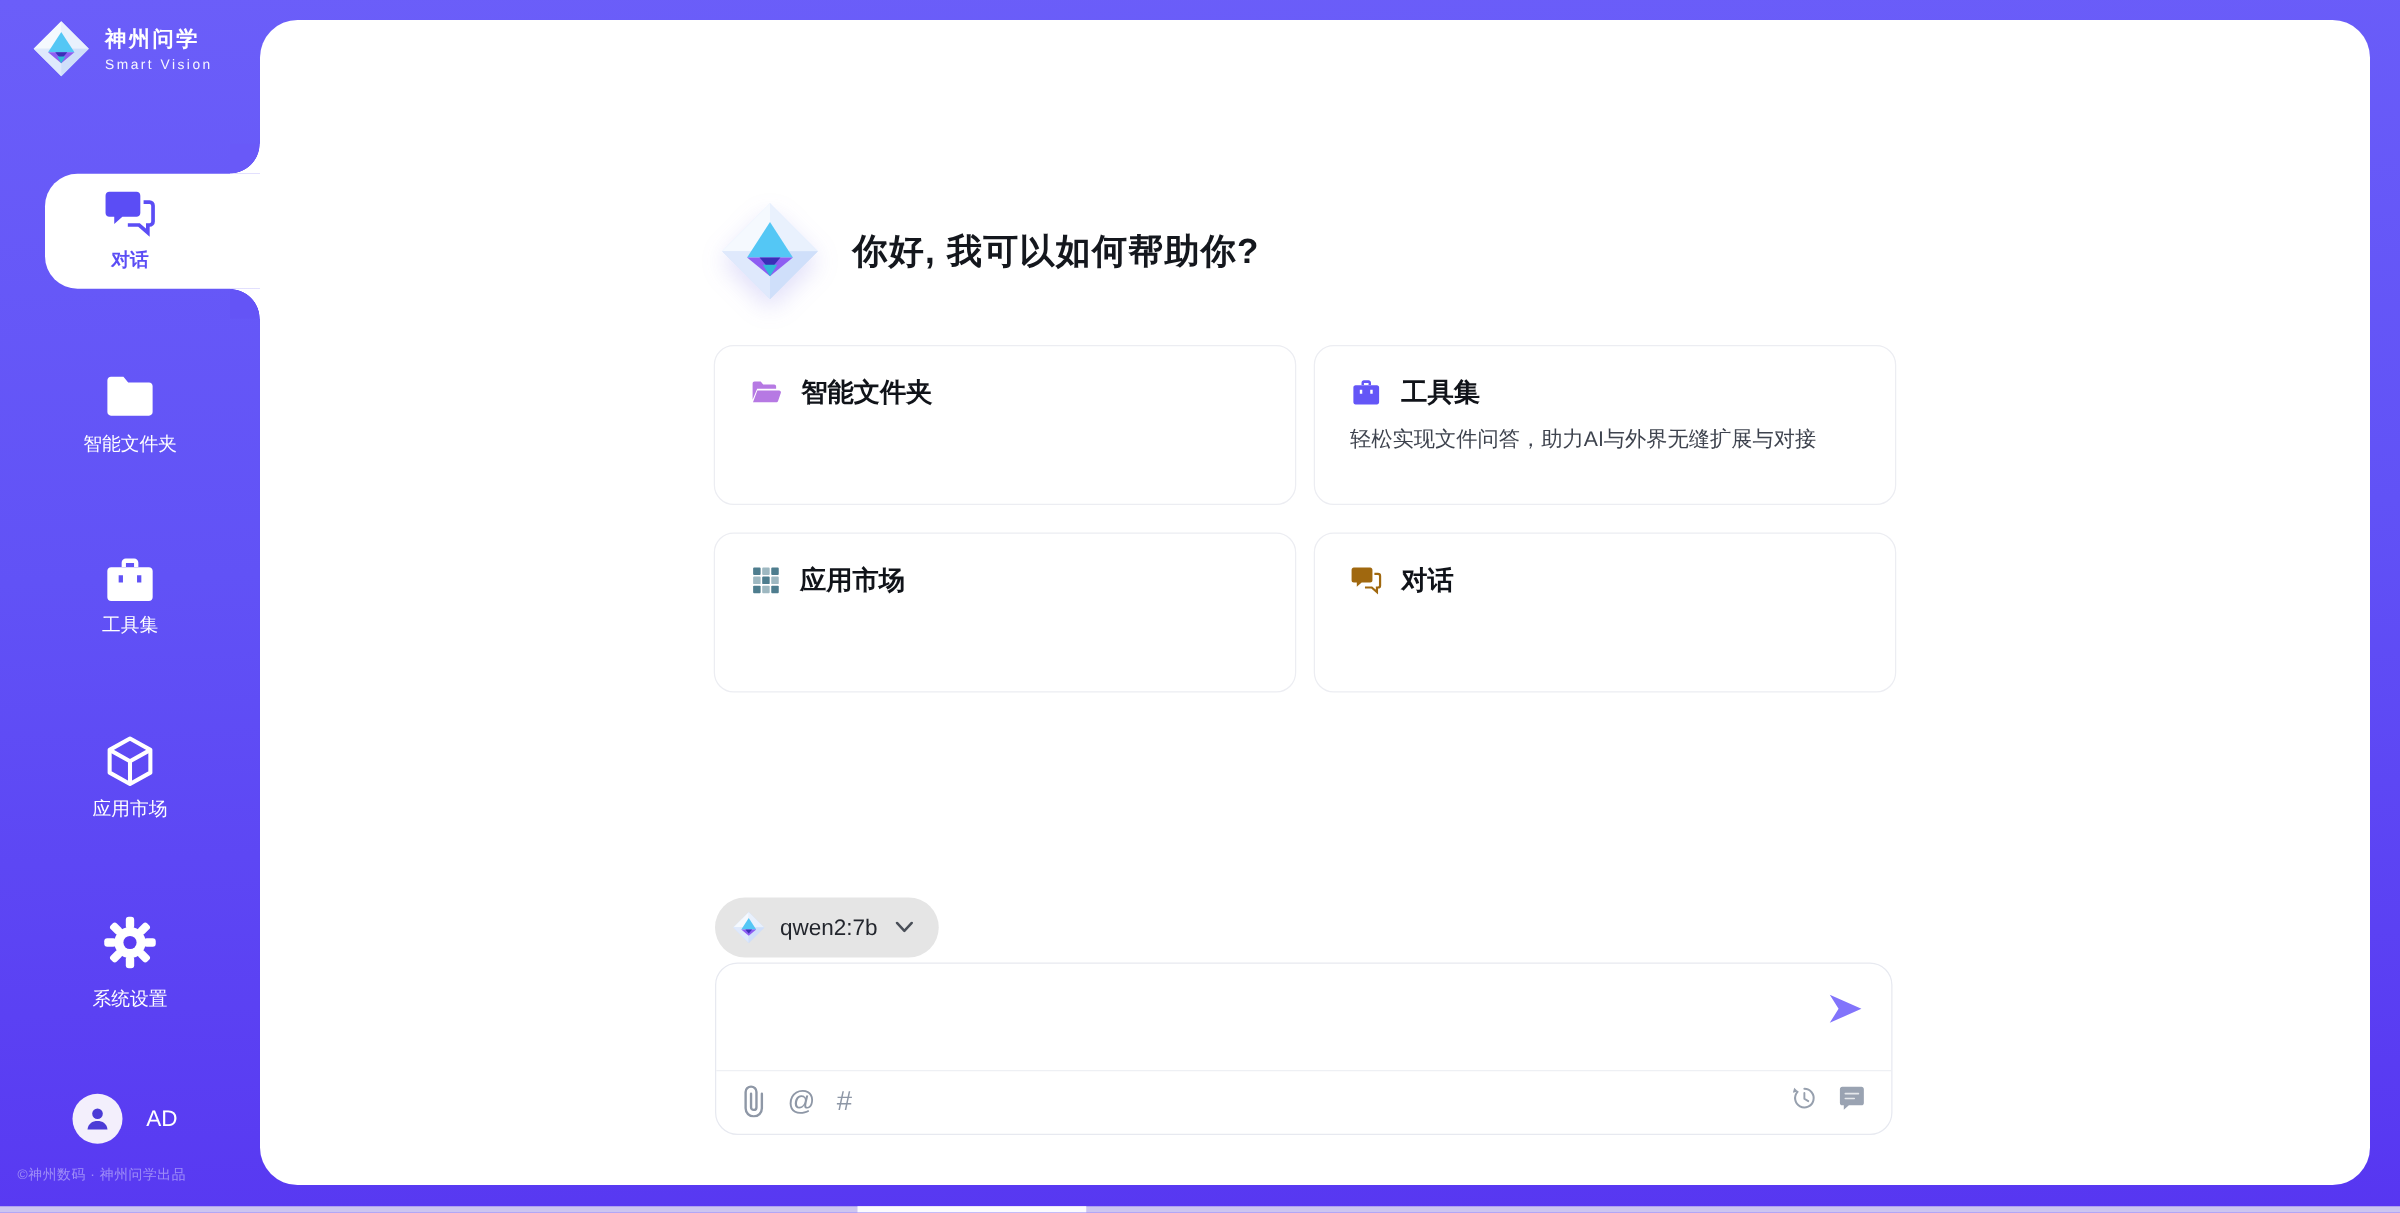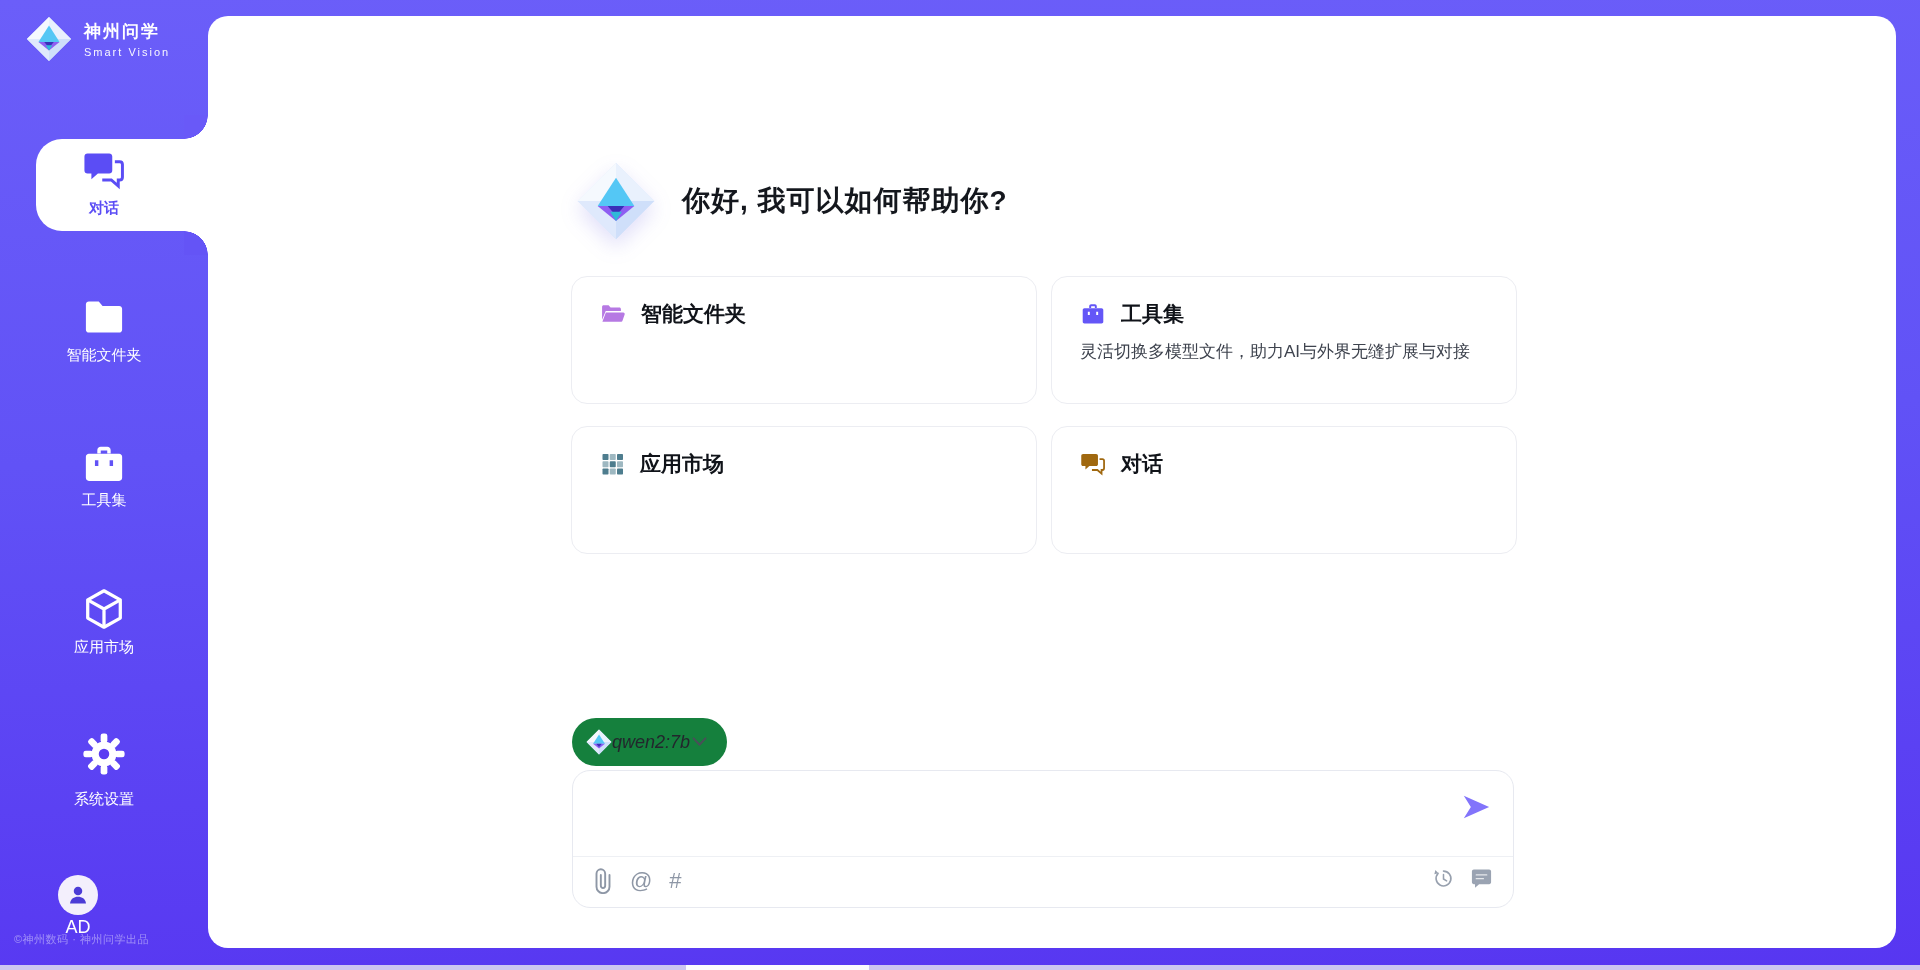--- a/index.html
+++ b/index.html
@@ -18,40 +18,40 @@
   .nav-label{position:absolute;left:0;width:208px;text-align:center;color:#fff;font-size:15px;cursor:pointer;}
 
   .active-tab-bg{position:absolute;left:36px;top:139px;width:172px;height:92px;background:#fff;border-radius:26px 0 0 26px;}
   .fillet-top{position:absolute;left:184px;top:115px;width:24px;height:24px;
     background:radial-gradient(24px at 0 0,#6959f8 23.5px,#ffffff 24px);}
   .fillet-bottom{position:absolute;left:184px;top:231px;width:24px;height:24px;
     background:radial-gradient(24px at 0 100%,#6454f6 23.5px,#ffffff 24px);}
   .active .nav-icon{color:#5b4df5;}
   .active-label{color:#5b4df5 !important;font-weight:600;}
 
-  .user-row{position:absolute;left:58px;top:875px;display:flex;align-items:center;gap:2px;cursor:pointer;flex-direction:column;}
+  .user-row{position:absolute;left:58px;top:875px;display:flex;align-items:center;gap:19px;cursor:pointer;}
   .avatar{width:40px;height:40px;border-radius:50%;background:#f3effc;display:flex;align-items:center;justify-content:center;}
   .user-name{color:#fff;font-size:18px;font-weight:500;}
   .side-footer{position:absolute;left:14px;top:932px;color:rgba(255,255,255,.42);font-size:11px;letter-spacing:.5px;}
 
   
-  .main-panel{position:absolute;left:208px;top:16px;width:1688px;height:932px;background:#fff;border-radius:20px;}
+  .main-panel{position:absolute;left:208px;top:16px;width:1688px;height:932px;background:#fff;border-radius:30px;}
 
   .hero{position:absolute;left:368px;top:142px;display:flex;align-items:center;gap:26px;}
   .hero-diamond{width:80px;height:86px;filter:drop-shadow(0 8px 10px rgba(90,80,220,.18));}
   .greeting{font-size:28px;font-weight:700;color:#14171d;letter-spacing:1px;}
 
   .cards{position:absolute;left:363px;top:260px;display:grid;grid-template-columns:466px 466px;gap:22px 14px;}
   .card{background:#fff;border:1px solid #ecedf2;border-radius:16px;padding:23px 28px 20px 28px;box-sizing:border-box;height:128px;cursor:pointer;}
   .card-head{display:flex;align-items:center;gap:15px;}
   .card-title{font-size:21px;font-weight:700;color:#101319;}
   .card-desc{margin-top:11px;font-size:17px;line-height:1.55;color:#3e434e;}
 
   .model-pill{position:absolute;left:364px;top:702px;height:48px;padding:0 20px 0 14px;border-radius:24px;
-    background:#15803d;display:inline-flex;align-items:center;cursor:pointer;font-style:italic;}
+    background:#e5e5e5;display:inline-flex;align-items:center;gap:12px;cursor:pointer;}
   .model-pill .pill-diamond{width:26px;height:26px;}
   .model-name{font-size:18px;color:#23262d;}
   .chevron{margin-left:2px;}
 
   .composer{position:absolute;left:364px;top:754px;width:942px;height:138px;border:1.5px solid #e7e9f0;border-radius:18px;background:#fff;box-sizing:border-box;}
   .composer-input{position:absolute;left:22px;top:14px;width:840px;height:34px;border:none;outline:none;font-size:18px;color:#30343c;background:transparent;font-family:inherit;}
   .composer-input::placeholder{color:#b9bfca;}
   .send-btn{position:absolute;right:22px;top:22px;width:30px;height:28px;cursor:pointer;}
   .composer-divider{position:absolute;left:0;right:0;top:85px;height:1px;background:#eef0f4;}
   .composer-left{position:absolute;left:20px;top:96px;display:flex;align-items:center;gap:17px;color:#8e97a6;}
@@ -187,21 +187,21 @@
     </div>
 
     <div class="card">
       <div class="card-head">
         <svg width="26" height="24" viewBox="0 0 48 44" style="color:#6456f7;">
           <path fill="currentColor" d="M17 11V7.5C17 5.6 18.6 4 20.5 4h7C29.4 4 31 5.6 31 7.5V11h-3.6V7.8h-6.8V11H17z"></path>
           <path fill="currentColor" fill-rule="evenodd" d="M5 14.5c0-1.8 1.4-3.2 3.2-3.2h31.6c1.8 0 3.2 1.4 3.2 3.2v22c0 1.8-1.4 3.2-3.2 3.2H8.2C6.4 39.7 5 38.3 5 36.5v-22zm9.5 3.5v6h3.6v-6h-3.6zm15.4 0v6h3.6v-6h-3.6z"></path>
         </svg>
         <span class="card-title">工具集</span>
       </div>
-      <div class="card-desc">灵活切换多模型文件，助力AI与外界无缝扩展与对接</div>
+      <div class="card-desc">轻松实现文件问答，助力AI与外界无缝扩展与对接</div>
     </div>
 
     <div class="card">
       <div class="card-head">
         <svg width="25" height="24" viewBox="0 0 48 48" style="color:#4e7d8e;">
           <g fill="currentColor">
             <rect x="4" y="4" width="12" height="12" rx="1.5"></rect>
             <rect x="18.5" y="4" width="12" height="12" rx="1.5" opacity=".55"></rect>
             <rect x="33" y="4" width="12" height="12" rx="1.5"></rect>
             <rect x="4" y="18.5" width="12" height="12" rx="1.5" opacity=".55"></rect>

